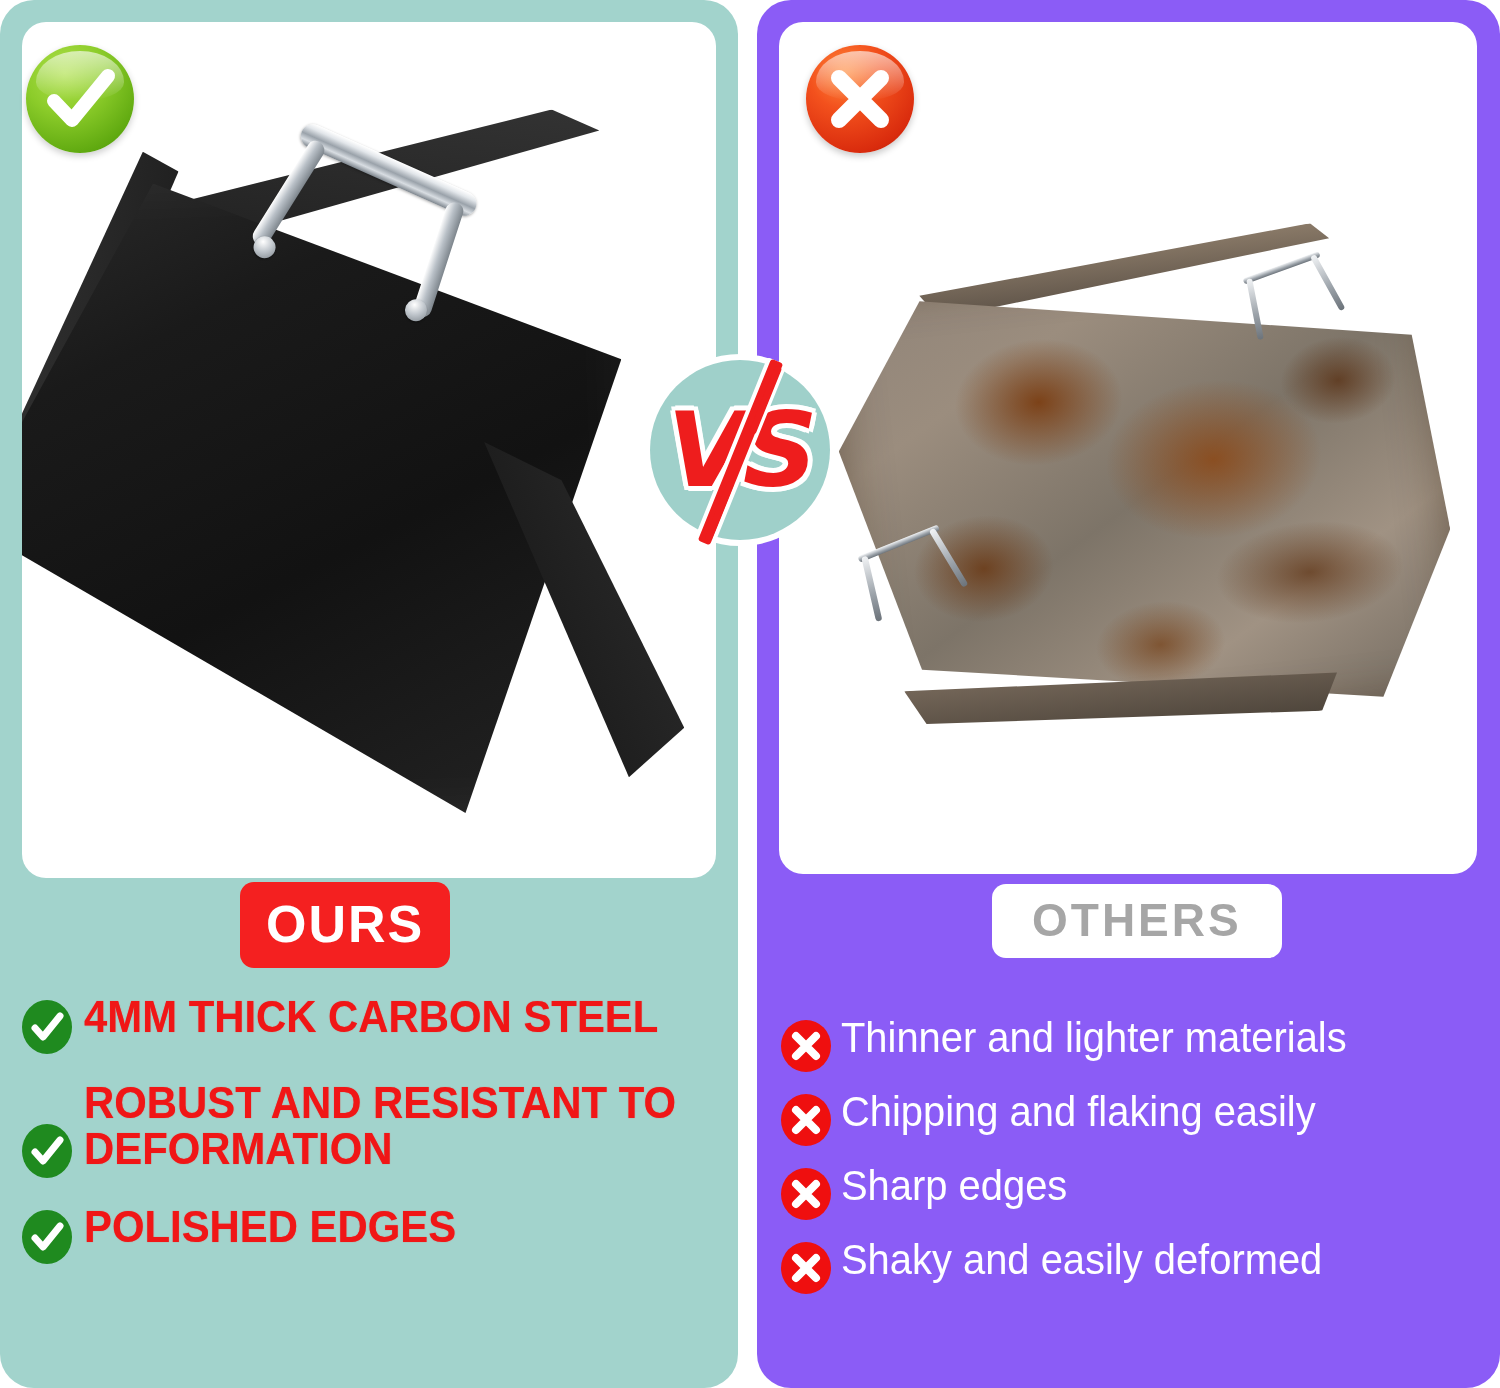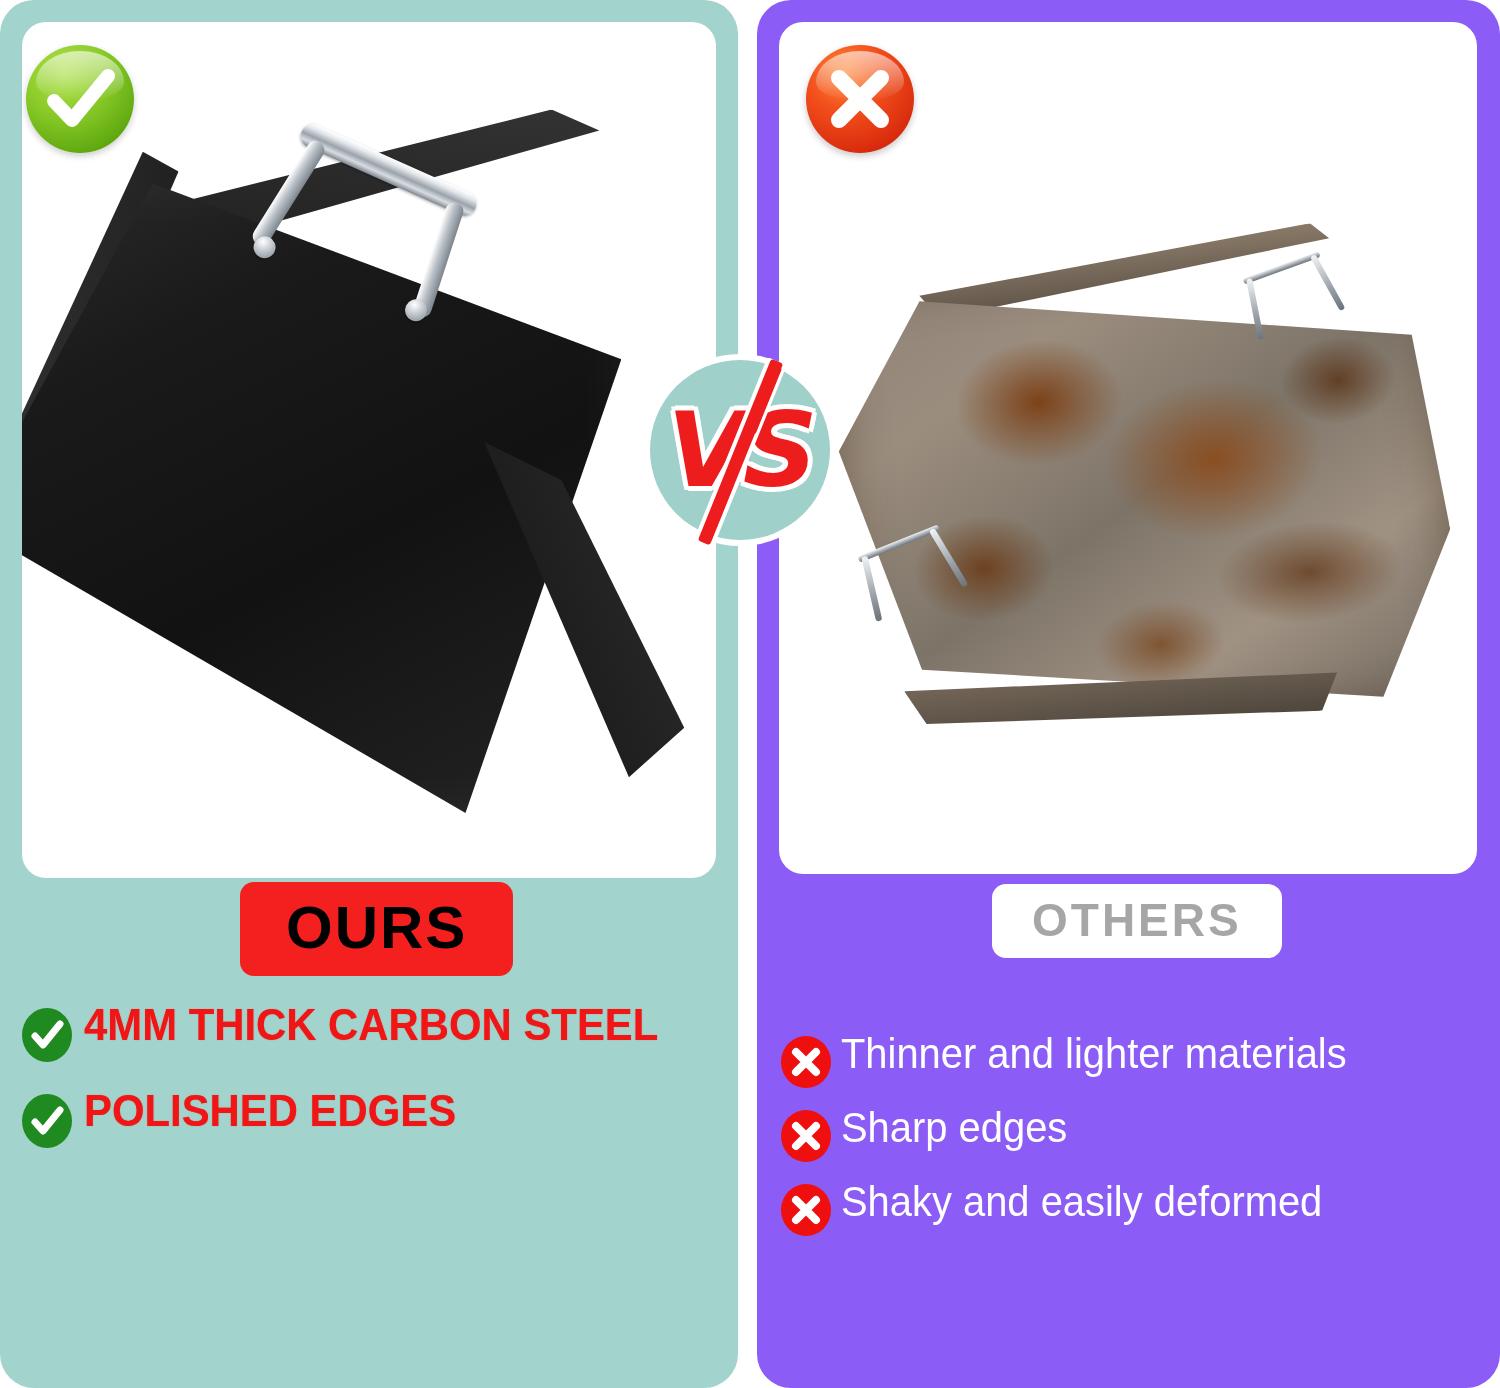--- a/index.html
+++ b/index.html
@@ -156,23 +156,23 @@
   
   .lower { position:absolute; left:0; width:100%; }
   .lower-ours   { top:882px; }
   .lower-others { top:884px; }
 
   .title-pill {
     display:inline-block; border-radius:14px; text-align:center;
     font-weight:700; line-height:1;
   }
   .pill-ours {
-    margin-left:240px; padding:16px 46px 18px;
-    background:#f42020; color:#000000;
-    font-size:60px; letter-spacing:2px;
+    margin-left:240px; padding:16px 26px 18px;
+    background:#f42020; color:#ffffff;
+    font-size:52px; letter-spacing:2px;
     font-family:"Liberation Sans", sans-serif;
   }
   .pill-others {
     margin-left:235px; padding:13px 40px 15px;
     background:#ffffff; color:#a6a6a6;
     font-size:46px; letter-spacing:3px;
     font-family:"Liberation Sans", sans-serif;
   }
 
   .feature-list { margin-top:26px; padding:0 4px 0 14px; list-style:none; }
@@ -224,20 +224,28 @@
       <div class="title-pill pill-ours">OURS</div>
 
       <ul class="feature-list feature-list-ours">
         <li class="feature-item">
           <span class="bullet bullet-check">
             <svg viewBox="0 0 50 52">
                 <path d="M13 27 L21 36 L38 15" stroke="#ffffff" stroke-width="7" stroke-linecap="round" stroke-linejoin="round" fill="none"></path>
               </svg>
           </span>
           <span class="feat-text-ours">4MM THICK CARBON STEEL</span>
+        </li>
+        <li class="feature-item">
+          <span class="bullet bullet-check" style="margin-top:44px;">
+            <svg viewBox="0 0 50 52">
+                <path d="M13 27 L21 36 L38 15" stroke="#ffffff" stroke-width="7" stroke-linecap="round" stroke-linejoin="round" fill="none"></path>
+              </svg>
+          </span>
+          <span class="feat-text-ours">ROBUST AND RESISTANT TO DEFORMATION</span>
         </li>
         <li class="feature-item">
           <span class="bullet bullet-check">
             <svg viewBox="0 0 50 52">
                 <path d="M13 27 L21 36 L38 15" stroke="#ffffff" stroke-width="7" stroke-linecap="round" stroke-linejoin="round" fill="none"></path>
               </svg>
           </span>
           <span class="feat-text-ours">POLISHED EDGES</span>
         </li>
       </ul>
@@ -260,28 +268,36 @@
           <span class="w-top"></span>
             <span class="w-l"></span>
             <span class="w-r"></span>
         </div>
       </div>
     </div>
 
     <div class="lower lower-others">
       <div class="title-pill pill-others">OTHERS</div>
 
-      <ul class="feature-list feature-list-others" style="margin-top:74px;">
+      <ul class="feature-list feature-list-others" style="margin-top:58px;">
         <li class="feature-item">
           <span class="bullet bullet-cross">
             <svg viewBox="0 0 50 52">
                 <path d="M15 16 L35 36 M35 16 L15 36" stroke="#ffffff" stroke-width="8" stroke-linecap="round" fill="none"></path>
               </svg>
           </span>
           <span class="feat-text-others">Thinner and lighter materials</span>
+        </li>
+        <li class="feature-item">
+          <span class="bullet bullet-cross">
+            <svg viewBox="0 0 50 52">
+                <path d="M15 16 L35 36 M35 16 L15 36" stroke="#ffffff" stroke-width="8" stroke-linecap="round" fill="none"></path>
+              </svg>
+          </span>
+          <span class="feat-text-others">Chipping and flaking easily</span>
         </li>
         <li class="feature-item">
           <span class="bullet bullet-cross">
             <svg viewBox="0 0 50 52">
                 <path d="M15 16 L35 36 M35 16 L15 36" stroke="#ffffff" stroke-width="8" stroke-linecap="round" fill="none"></path>
               </svg>
           </span>
           <span class="feat-text-others">Sharp edges</span>
         </li>
         <li class="feature-item">

